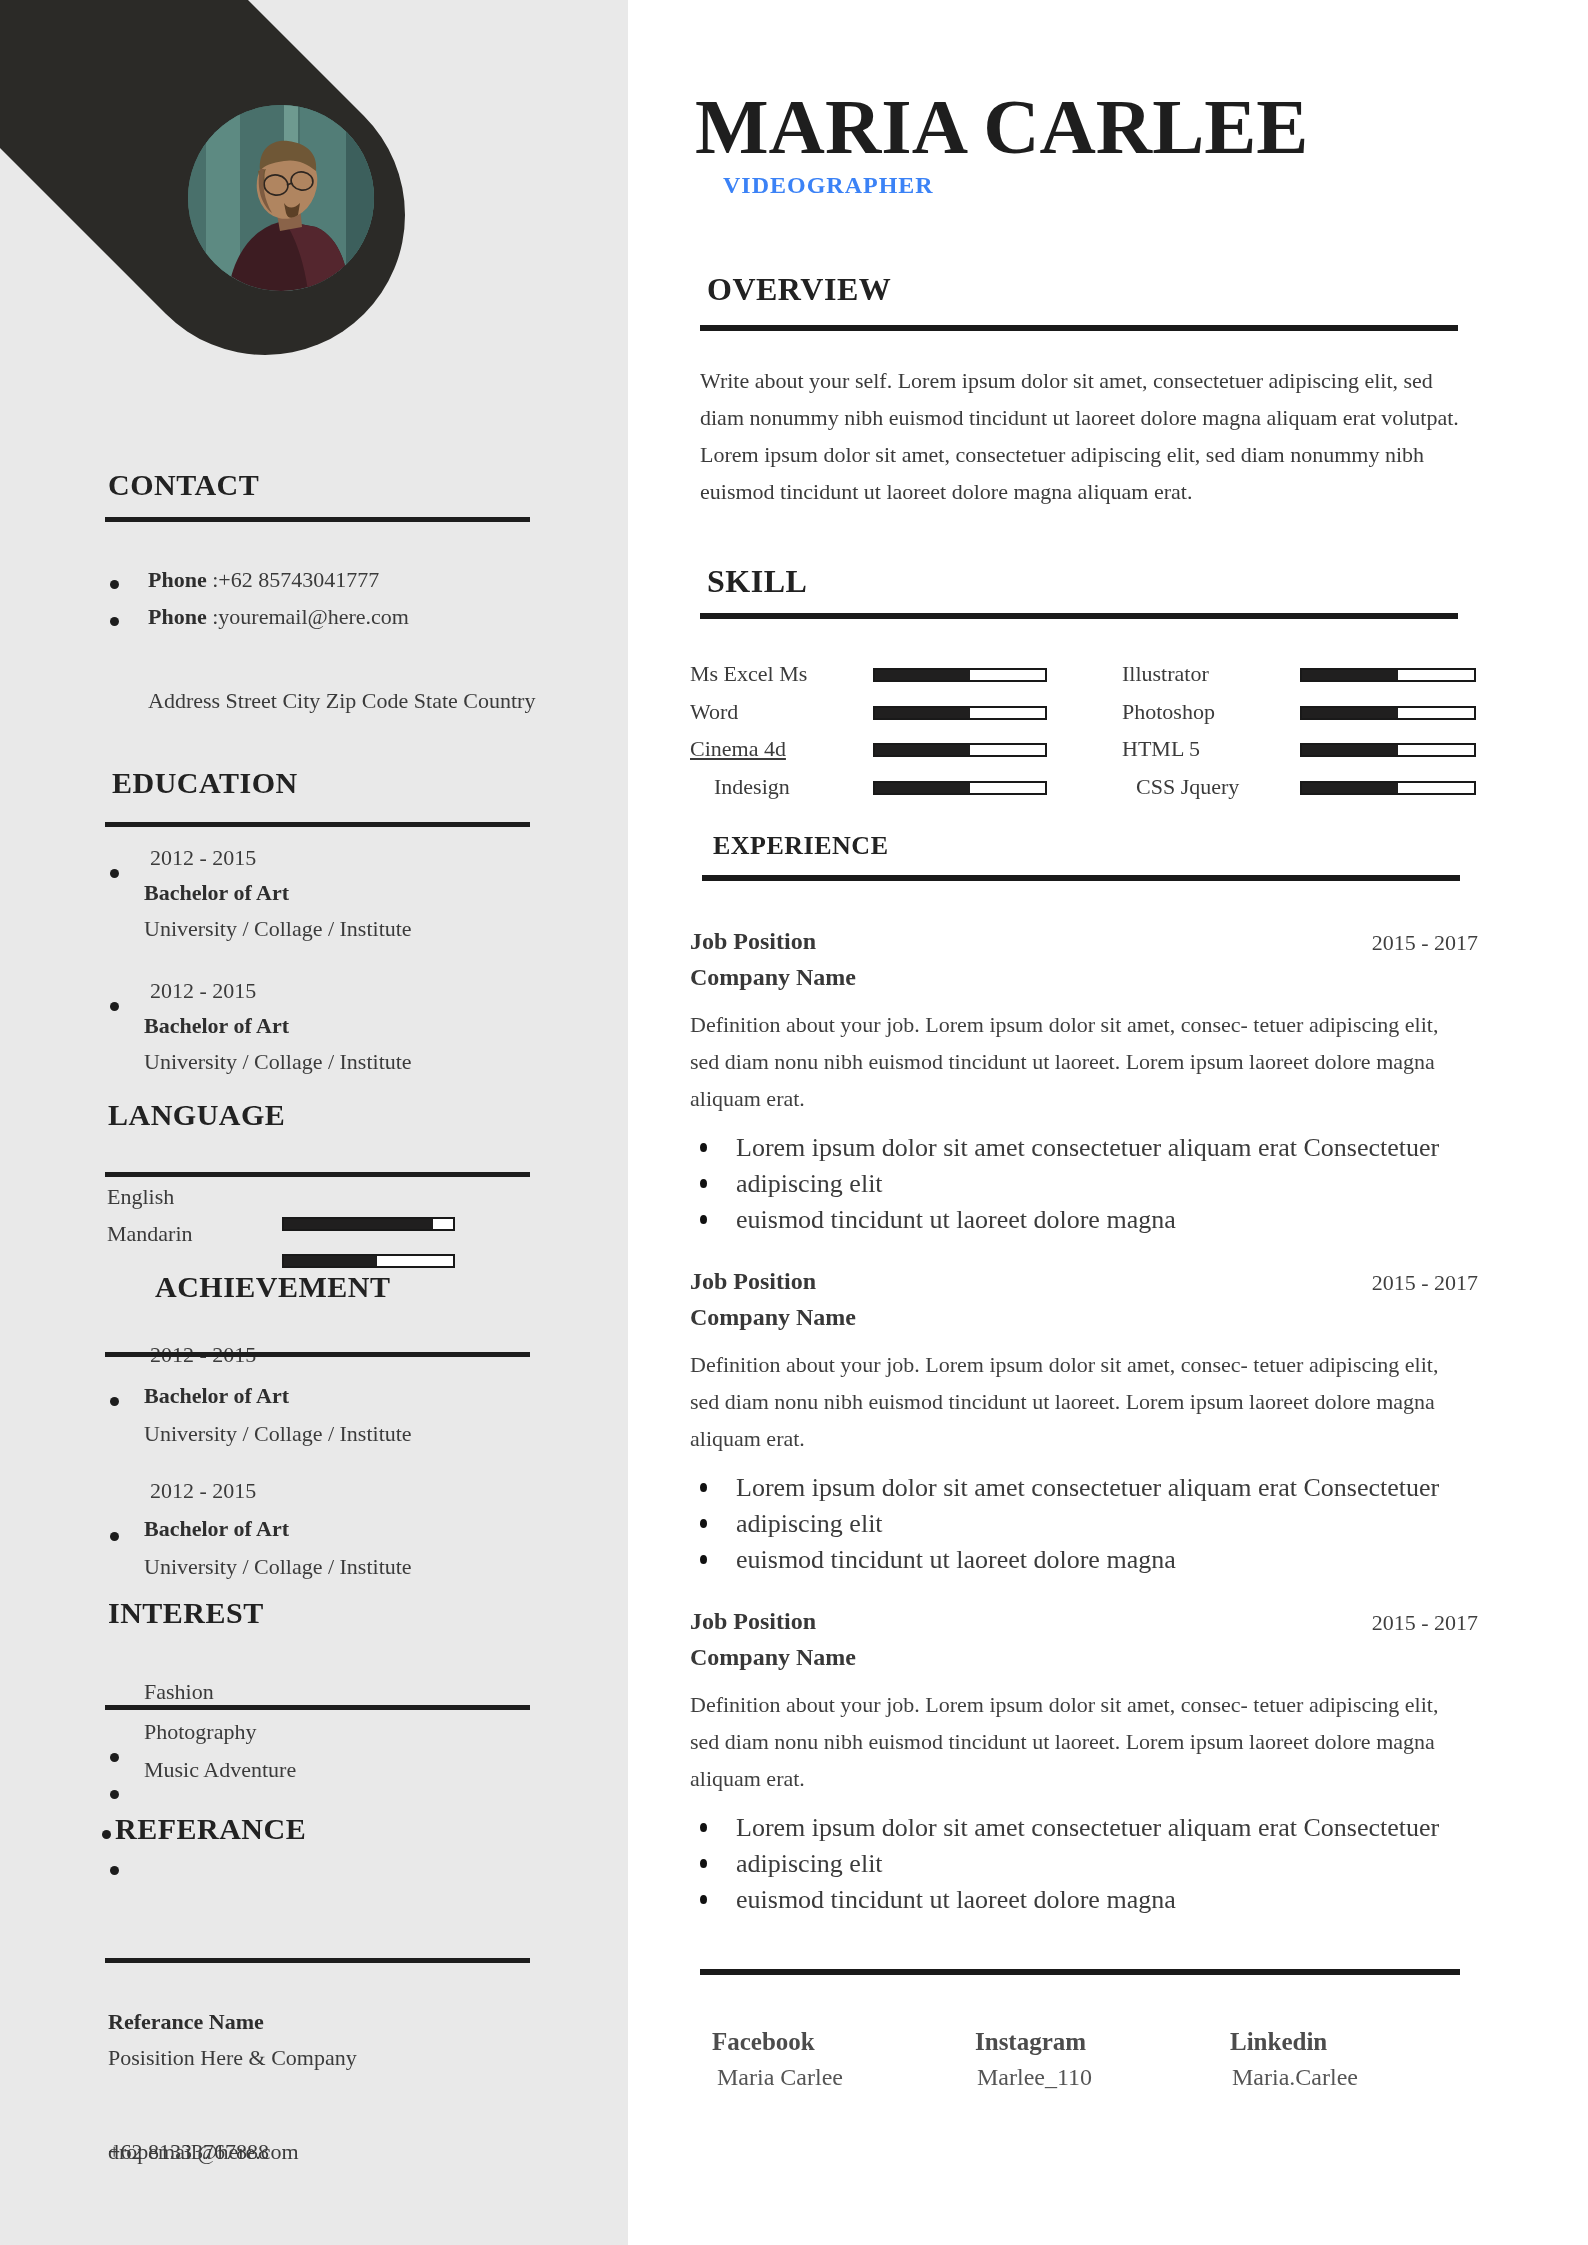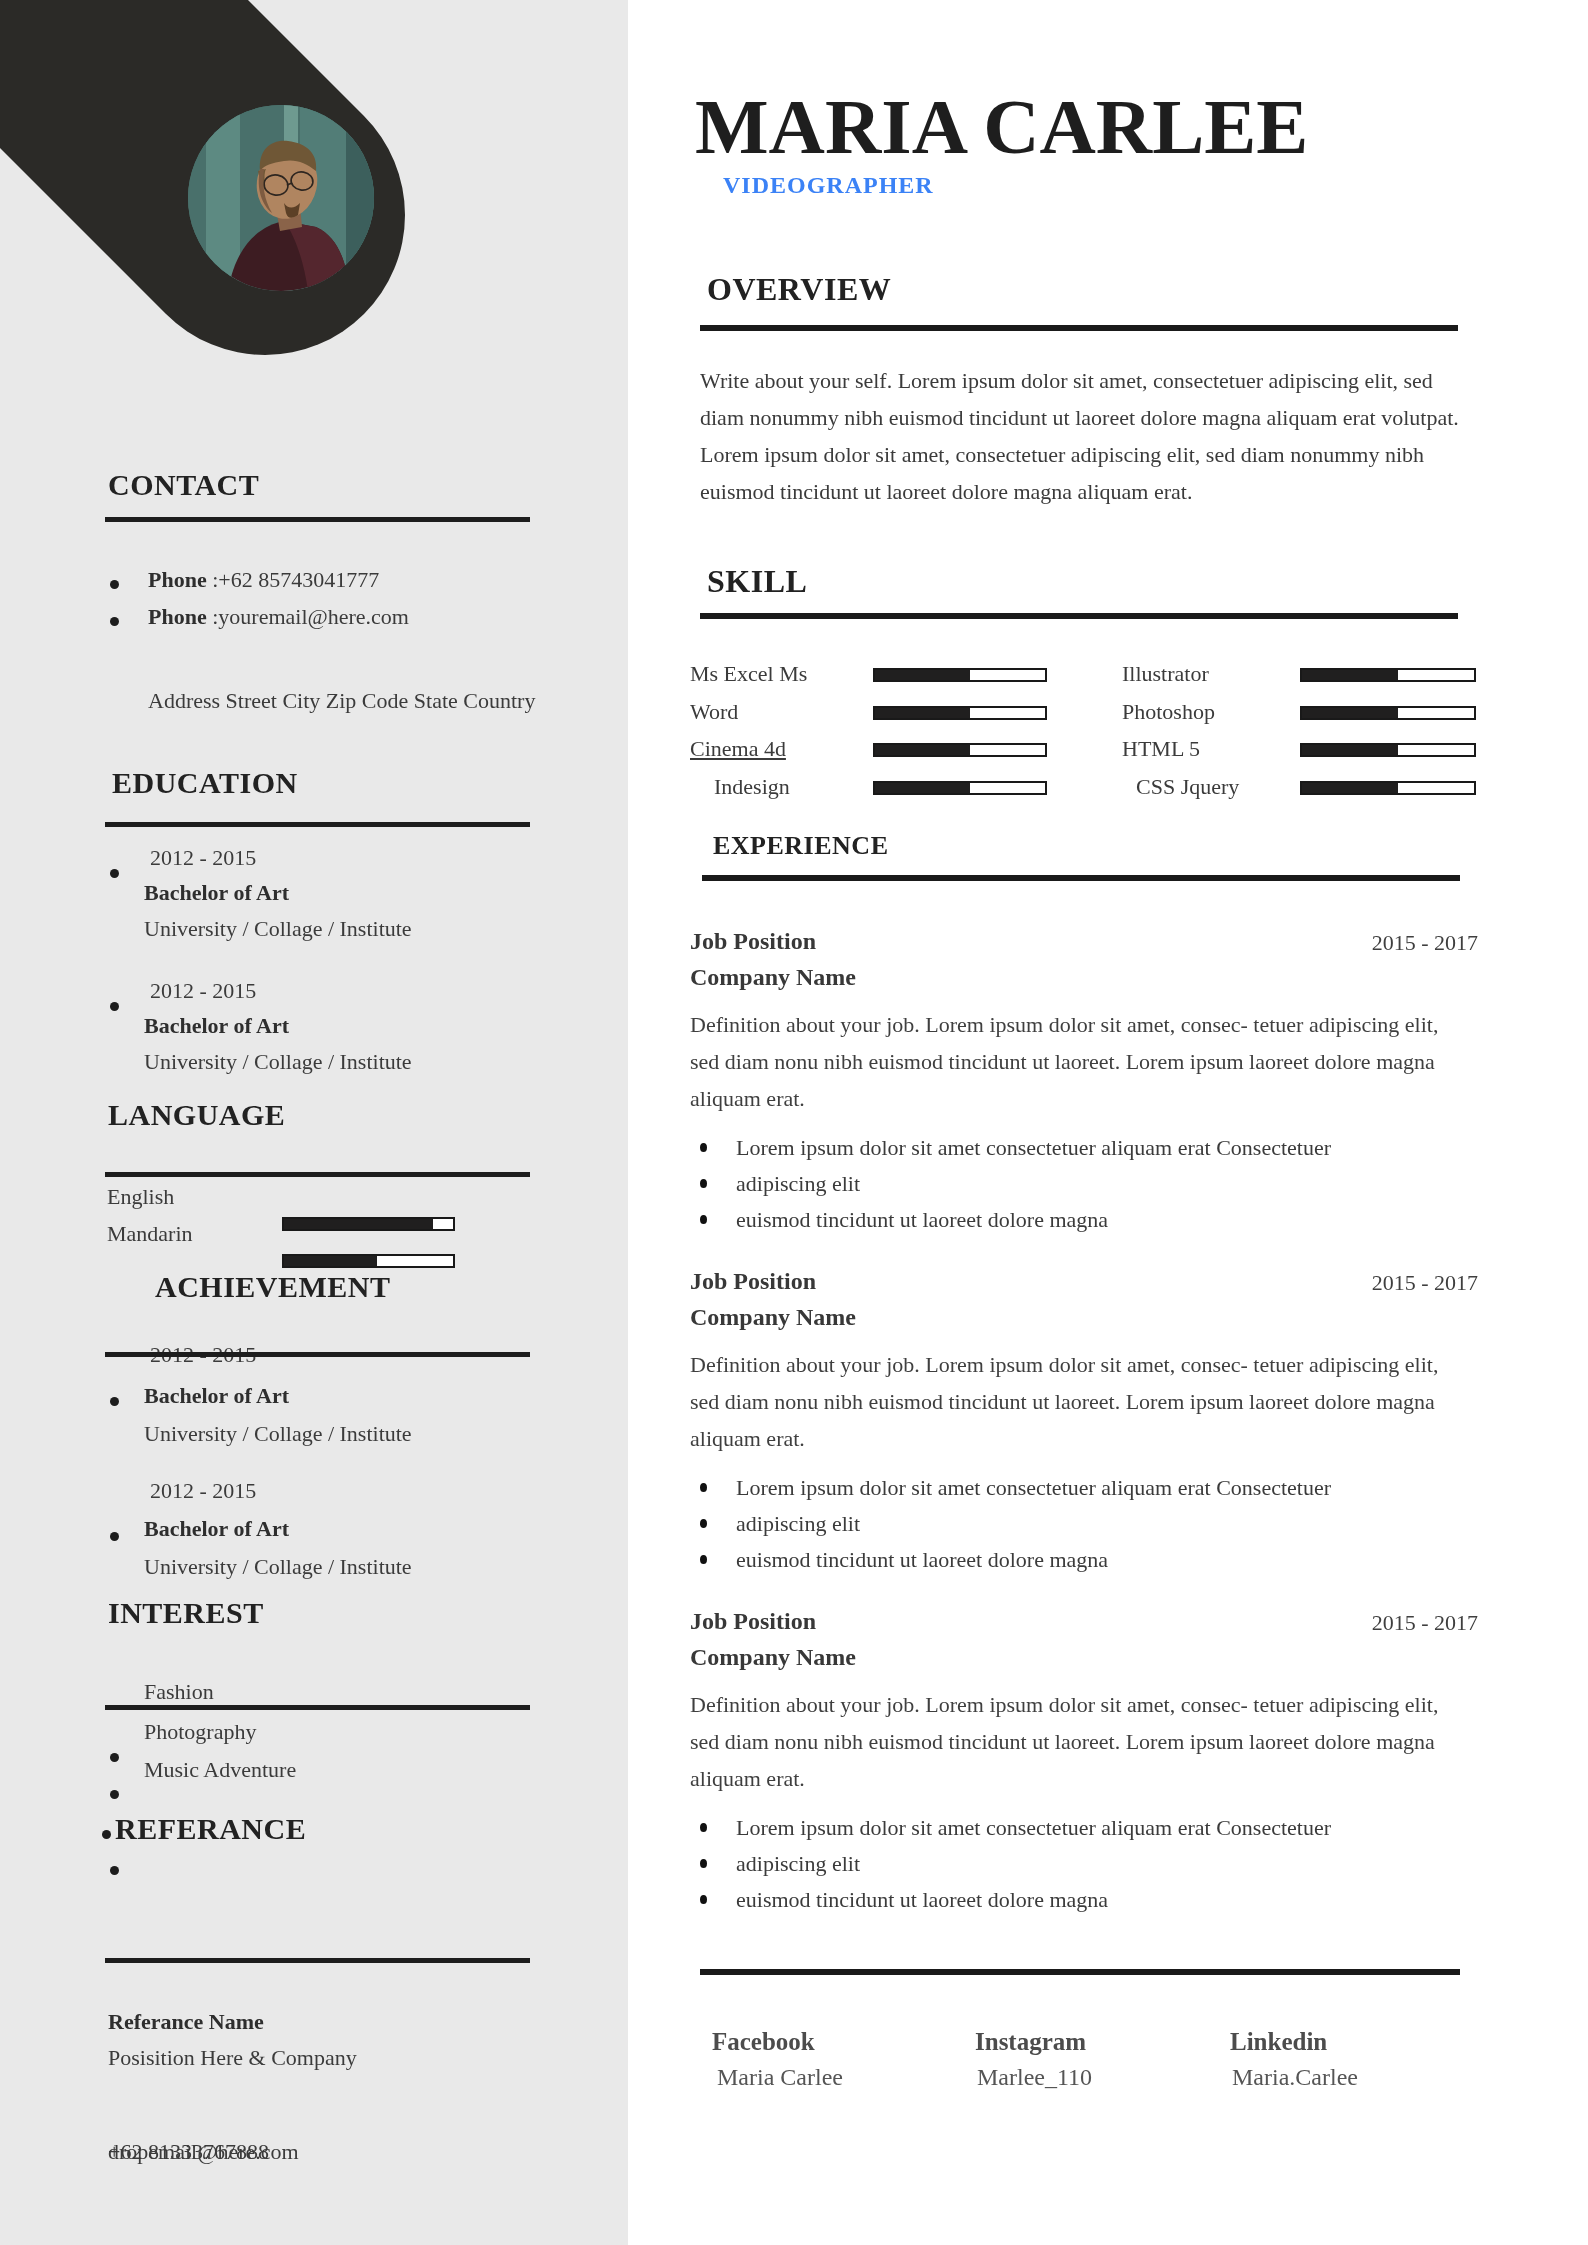--- a/index.html
+++ b/index.html
@@ -29,21 +29,21 @@
   .bar{position:absolute;height:10px;border:2px solid #191919;background:#ffffff;}
   .bar i{display:block;height:100%;background:#201f1f;}
   .name{font-weight:bold;font-size:78px;color:#1e1e1e;letter-spacing:0px;line-height:1;white-space:nowrap;}
   .role{font-weight:bold;font-size:24px;color:#3b82f6;letter-spacing:1px;white-space:nowrap;text-align:center;}
   .job{position:absolute;left:690px;width:788px;}
   .job-title{font-weight:bold;font-size:24px;color:#383838;}
   .job-date{position:absolute;right:0;top:2px;font-size:22px;color:#3f3f3f;}
   .job-company{font-weight:bold;font-size:24px;color:#383838;margin-top:9px;}
   .job-desc{font-size:22px;color:#3f3f3f;line-height:37px;width:750px;margin-top:15px;}
   .job-bullets{margin-top:13px;}
-  .jb-row{position:relative;padding-left:46px;font-size:22px;color:#3b3b3b;line-height:36px;}
+  .jb-row{position:relative;padding-left:46px;font-size:26px;color:#3b3b3b;line-height:36px;}
   .jb-row .bdot{position:absolute;left:10px;top:13px;width:7px;height:9px;border-radius:50%;background:#111;}
   .soc-label{font-weight:bold;font-size:25px;color:#4c4c4c;white-space:nowrap;}
   .soc-value{font-size:24px;color:#555;white-space:nowrap;}
 </style>
 </head>
 <body>
 
 <div class="page">
 
   <div class="abs sidebar-bg"></div>

